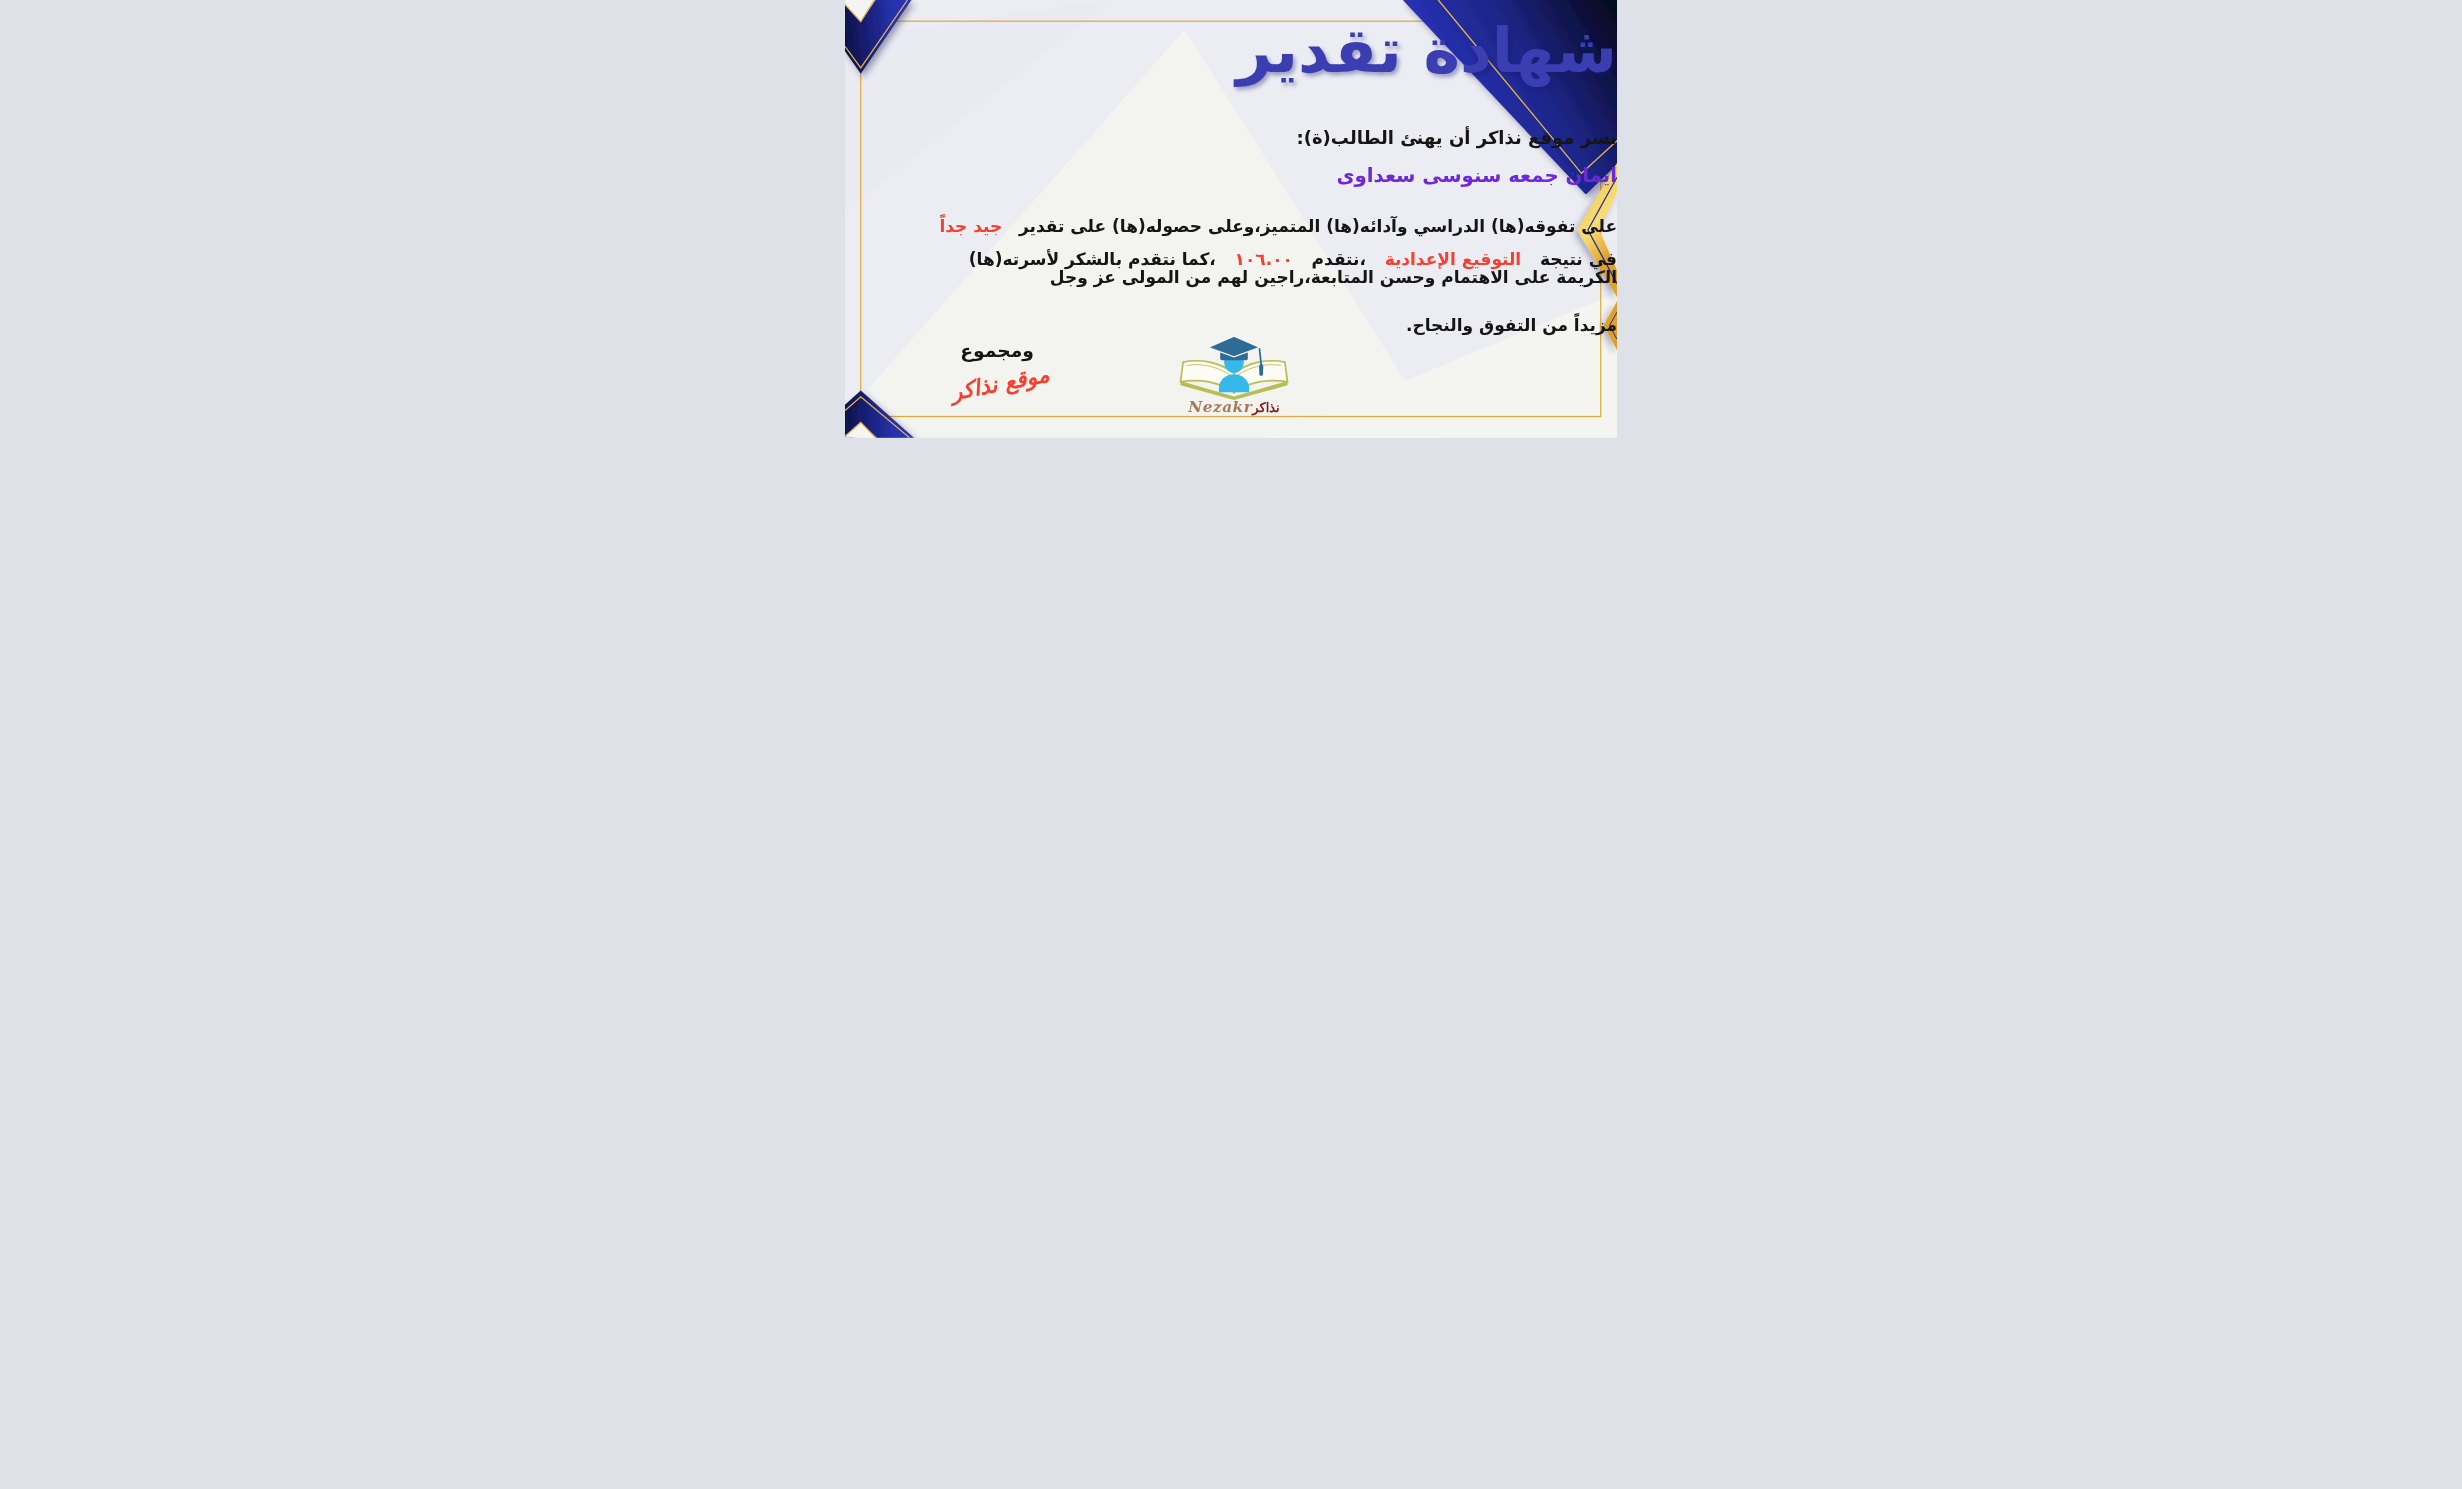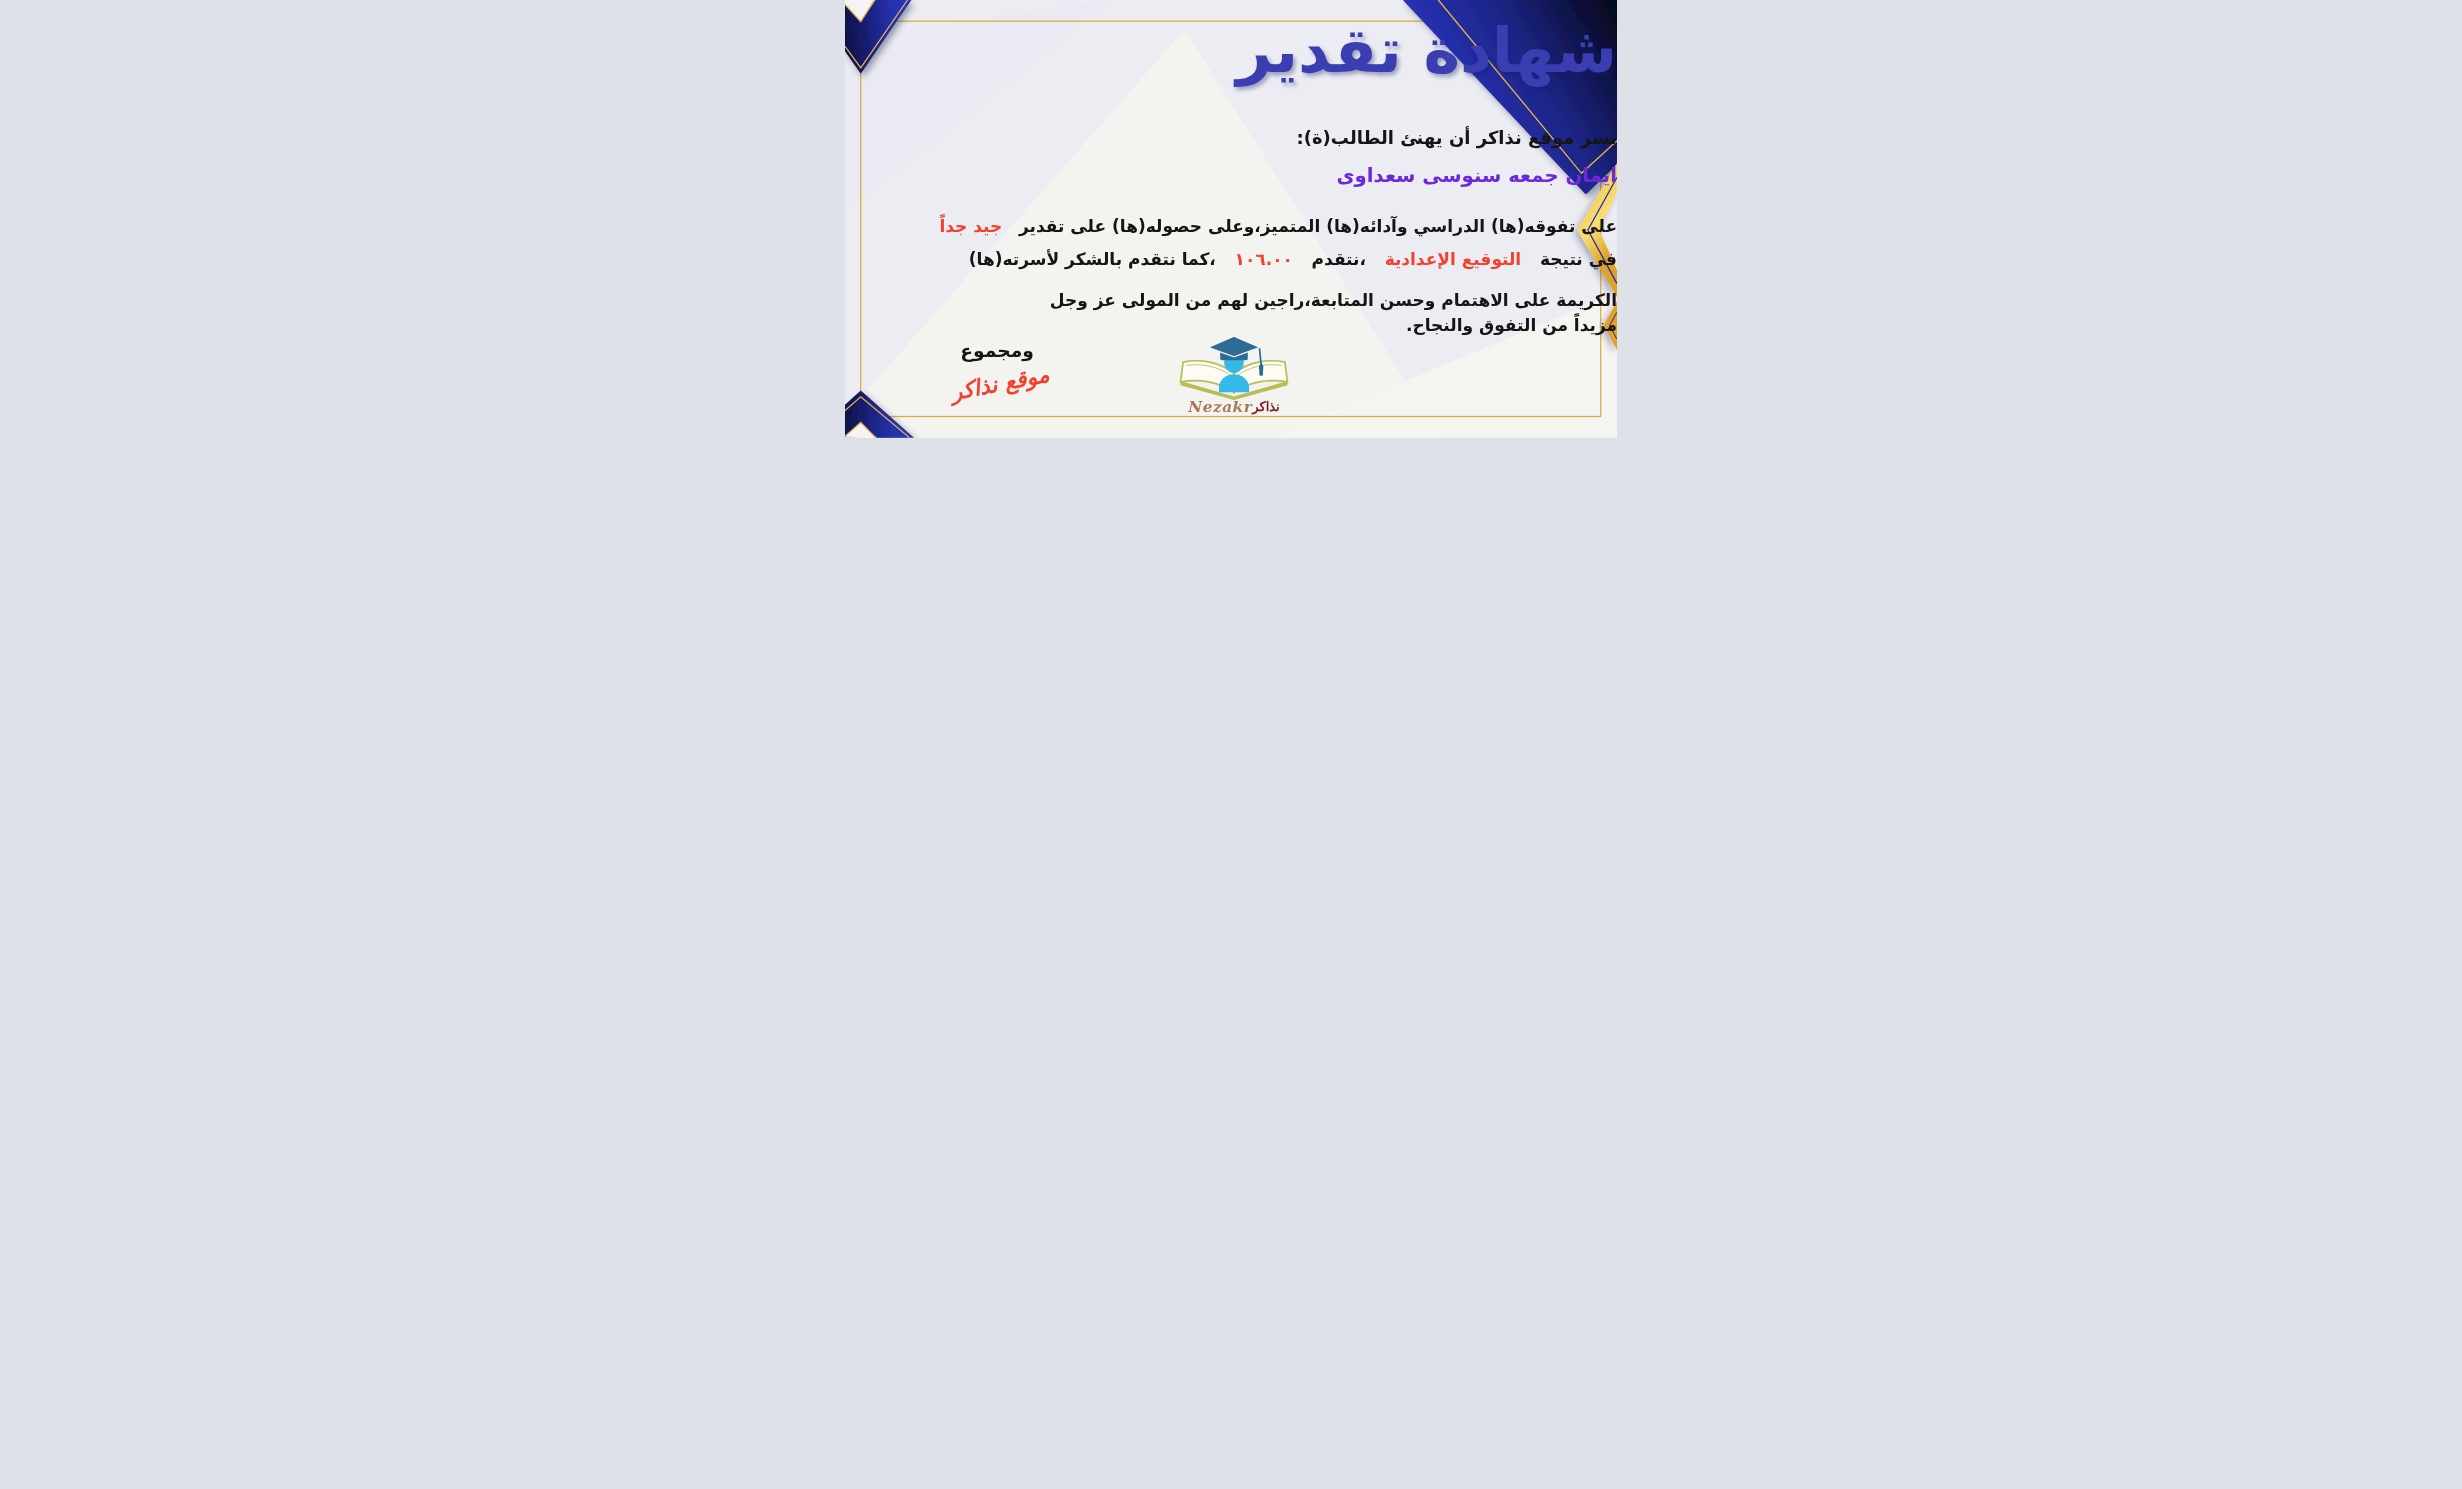--- a/index.html
+++ b/index.html
@@ -11,38 +11,38 @@
   .stage svg.deco{position:absolute;inset:0;z-index:0;}
   .txt{position:absolute;z-index:2;width:100%;direction:rtl;color:#151515;}
   .title{
     top:13.8px;font-size:62px;font-weight:bold;color:#3a3eb1;
     text-shadow:2.5px 3.4px 4.4px rgba(25,30,110,.38);
     letter-spacing:-1px;
   }
   .intro{top:127px;font-size:18px;font-weight:bold;}
   .name{top:164px;font-size:19.7px;font-weight:bold;color:#6d28d9;}
   .bodyline{font-size:17px;font-weight:bold;line-height:24.6px;margin-top:16px;}
-  .b1{top:198px;} .b2{top:231px;} .b3{top:272px;} .b4{top:297px;}
+  .b1{top:198px;} .b2{top:231px;} .b3{top:249px;} .b4{top:297px;}
   .red{color:#f5402f;}
   .gap1{margin:0 10.8px;} .gap2{margin:0 12.8px;}
   .sig-label{
     position:absolute;z-index:2;left:98px;top:340px;width:108px;
     text-align:center;font-size:18.7px;font-weight:bold;direction:rtl;color:#151515;
   }
   .sig-script{
     position:absolute;z-index:2;left:96px;top:370px;width:118px;
     text-align:center;font-size:22px;color:#f5402f;
     font-family:"DejaVu Serif",serif;font-style:italic;font-weight:bold;
     transform:rotate(-11deg);
   }
   .logo{
     position:absolute;z-index:2;left:321px;top:331px;width:136px;
     display:flex;flex-direction:column;align-items:center;
   }
-  .logo-brand{display:flex;direction:ltr;align-items:center;margin-top:-2px;}
+  .logo-brand{display:flex;direction:ltr;align-items:flex-end;margin-top:-2px;}
   .logo-latin{
     font-family:"DejaVu Serif",serif;font-style:italic;font-weight:bold;
     font-size:15.3px;color:#a87a5b;letter-spacing:0.5px;
   }
   .logo-arabic{
     font-family:Liberation Serif, serif;font-weight:bold;
     font-size:13px;color:#7f1d1d;
   }
 </style>
 </head>

